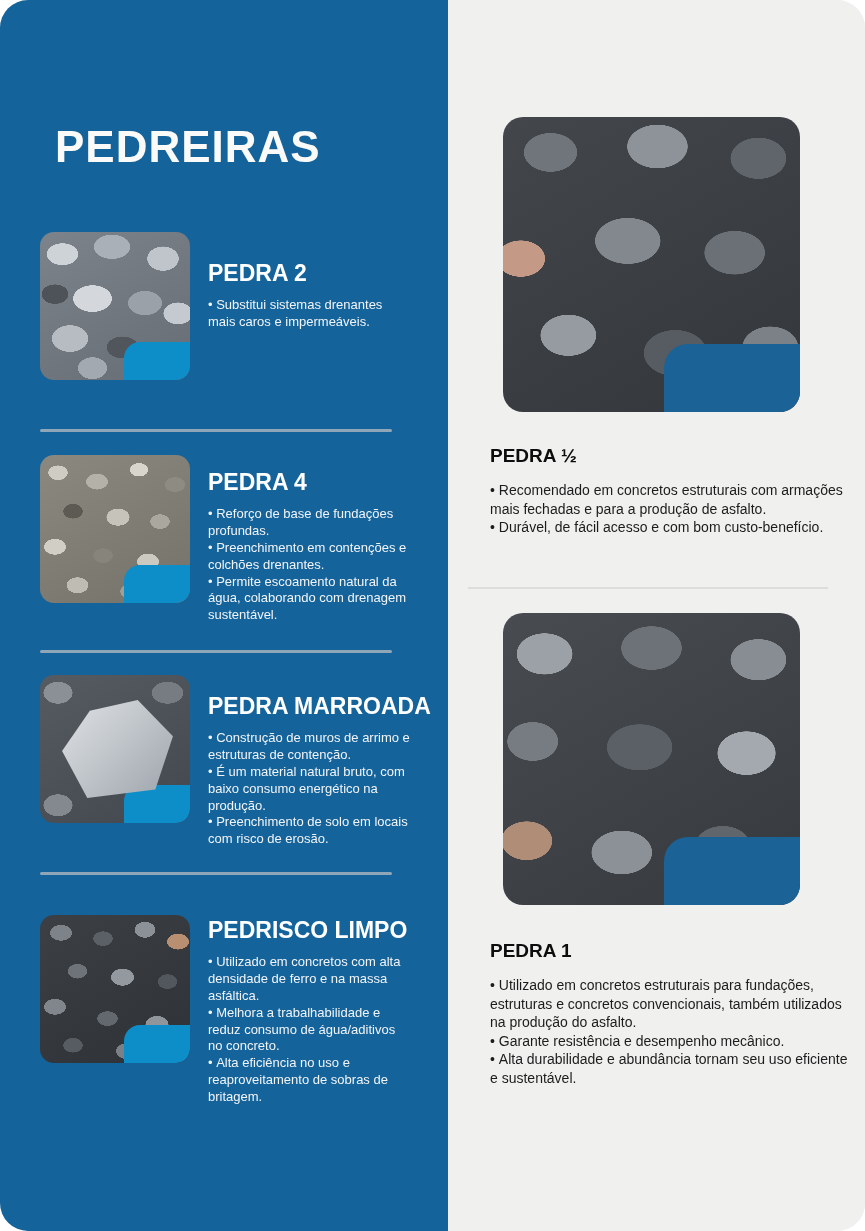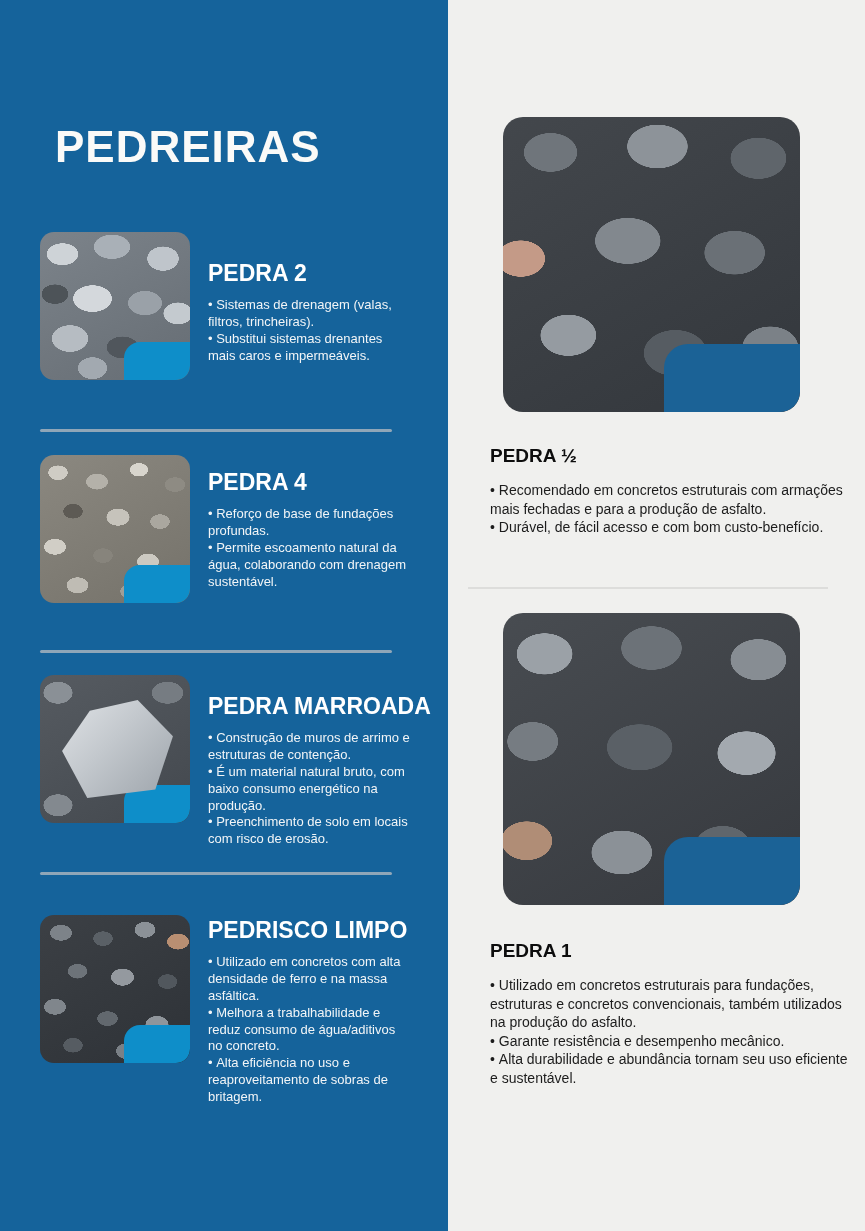--- a/index.html
+++ b/index.html
@@ -1,17 +1,17 @@
 <!DOCTYPE html>
 <html><head>
 <meta charset="utf-8">
 <style>
   html,body{margin:0;padding:0;}
   body{width:865px;height:1231px;font-family:"Liberation Sans",sans-serif;}
-  .page{position:relative;width:865px;height:1231px;overflow:hidden;background:#F0F0EE;}
+  .page{position:relative;width:865px;height:1231px;overflow:hidden;background:#F0F0EE;border-radius:28px;}
 
   
   .left-panel{position:absolute;left:0;top:0;width:448px;height:1231px;background:#15639B;}
   .right-panel{position:absolute;left:448px;top:0;width:417px;height:1231px;background:#F0F0EE;}
 
   
   .page-title{position:absolute;left:55px;top:122px;margin:0;color:#FAFAF8;
     font-size:44px;font-weight:800;letter-spacing:1px;}
 
   
@@ -140,34 +140,34 @@
   <aside class="left-panel">
     <h1 class="page-title">PEDREIRAS</h1>
     <div id="left-sections">
   <section class="left-section" style="top: 232px;">
     <div class="photo tex-light">
       <span class="accent"></span>
     </div>
     <div class="txt" style="padding-top: 28px;">
       <h2>PEDRA 2</h2>
       <ul>
-              <li>Sistemas de drenagem (valas, filtros, trincheiras).</li>
               <li>Substitui sistemas drenantes mais caros e impermeáveis.</li>
             </ul>
     </div>
   </section>
 
   <section class="left-section" style="top: 455px;">
     <div class="photo tex-mixed">
       <span class="accent"></span>
     </div>
     <div class="txt" style="padding-top: 14px;">
       <h2>PEDRA 4</h2>
       <ul>
               <li>Reforço de base de fundações profundas.</li>
+              <li>Preenchimento em contenções e colchões drenantes.</li>
               <li>Permite escoamento natural da água, colaborando com drenagem sustentável.</li>
             </ul>
     </div>
   </section>
 
   <section class="left-section" style="top: 675px;">
     <div class="photo tex-boulder">
       <span class="accent"></span>
     </div>
     <div class="txt" style="padding-top: 18px;">

